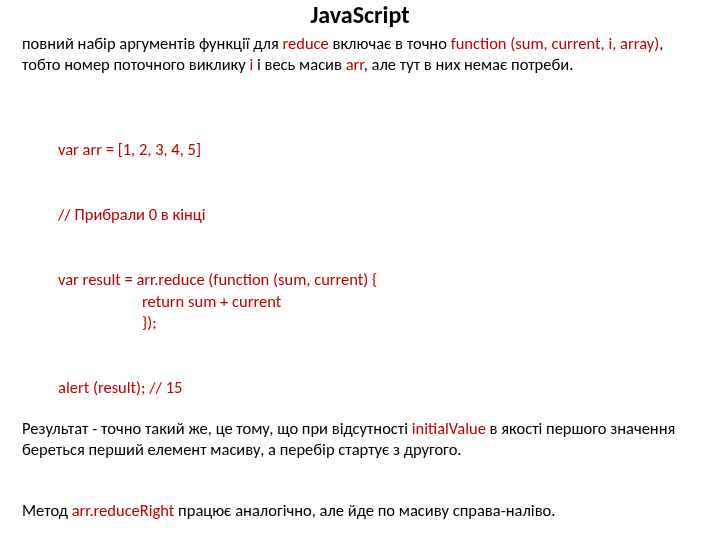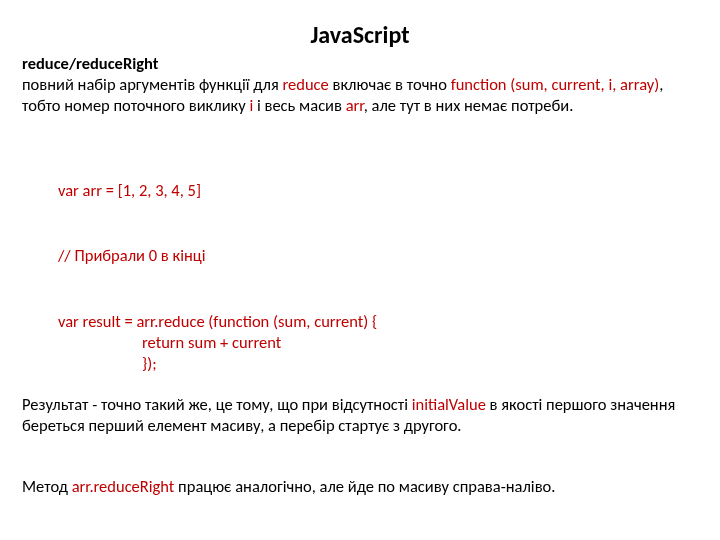--- a/index.html
+++ b/index.html
@@ -8,21 +8,21 @@
     width: 720px;
     height: 540px;
     background: #fff;
     font-family: Calibri, Arial, sans-serif;
     color: #000;
   }
   .slide {
     box-sizing: border-box;
     width: 720px;
     height: 540px;
-    padding: 20px 22px 18px 22px;
+    padding: 0 22px 18px 22px;
   }
   h1 {
     margin: 0 0 4px 0;
     text-align: center;
     font-size: 24px;
     font-weight: 700;
   }
   .body {
     font-size: 16.5px;
     line-height: 1.28;
@@ -34,34 +34,34 @@
   p { margin: 0; }
   .gap { height: 20px; }
 </style>
 </head>
 <body>
 
 <div class="slide">
   <h1>JavaScript</h1>
   <div class="body">
 
-    <p class="bold">reduce/reduceRight</p>
 
     <p>
       <span>повний набір аргументів функції для </span><span class="code-keyword">reduce</span><span> включає в точно </span><span class="code-keyword">function (sum, current, i, array)</span><span>, тобто номер поточного виклику </span><span class="code-keyword">i</span><span> і весь масив </span><span class="code-keyword">arr</span><span>, але тут в них немає потреби.</span>
     </p>
 
     <div class="gap"></div>
 
 
     <p class="indent1 code-keyword">var arr = [1, 2, 3, 4, 5]</p>
     <p class="indent1 code-keyword">// Прибрали 0 в кінці</p>
     <p class="indent1 code-keyword">var result = arr.reduce (function (sum, current) {</p>
     <p class="indent2 code-keyword">return sum + current</p>
     <p class="indent2 code-keyword">});</p>
+    <p class="indent1 code-keyword">alert (result); // 15</p>
 
     <div class="gap"></div>
 
     <p>
       <span>Результат - точно такий же, це тому, що при відсутності </span><span class="code-keyword">initialValue</span><span> в якості першого значення береться перший елемент масиву, а перебір стартує з другого.</span>
     </p>
 
     <div class="gap"></div>
 
 

